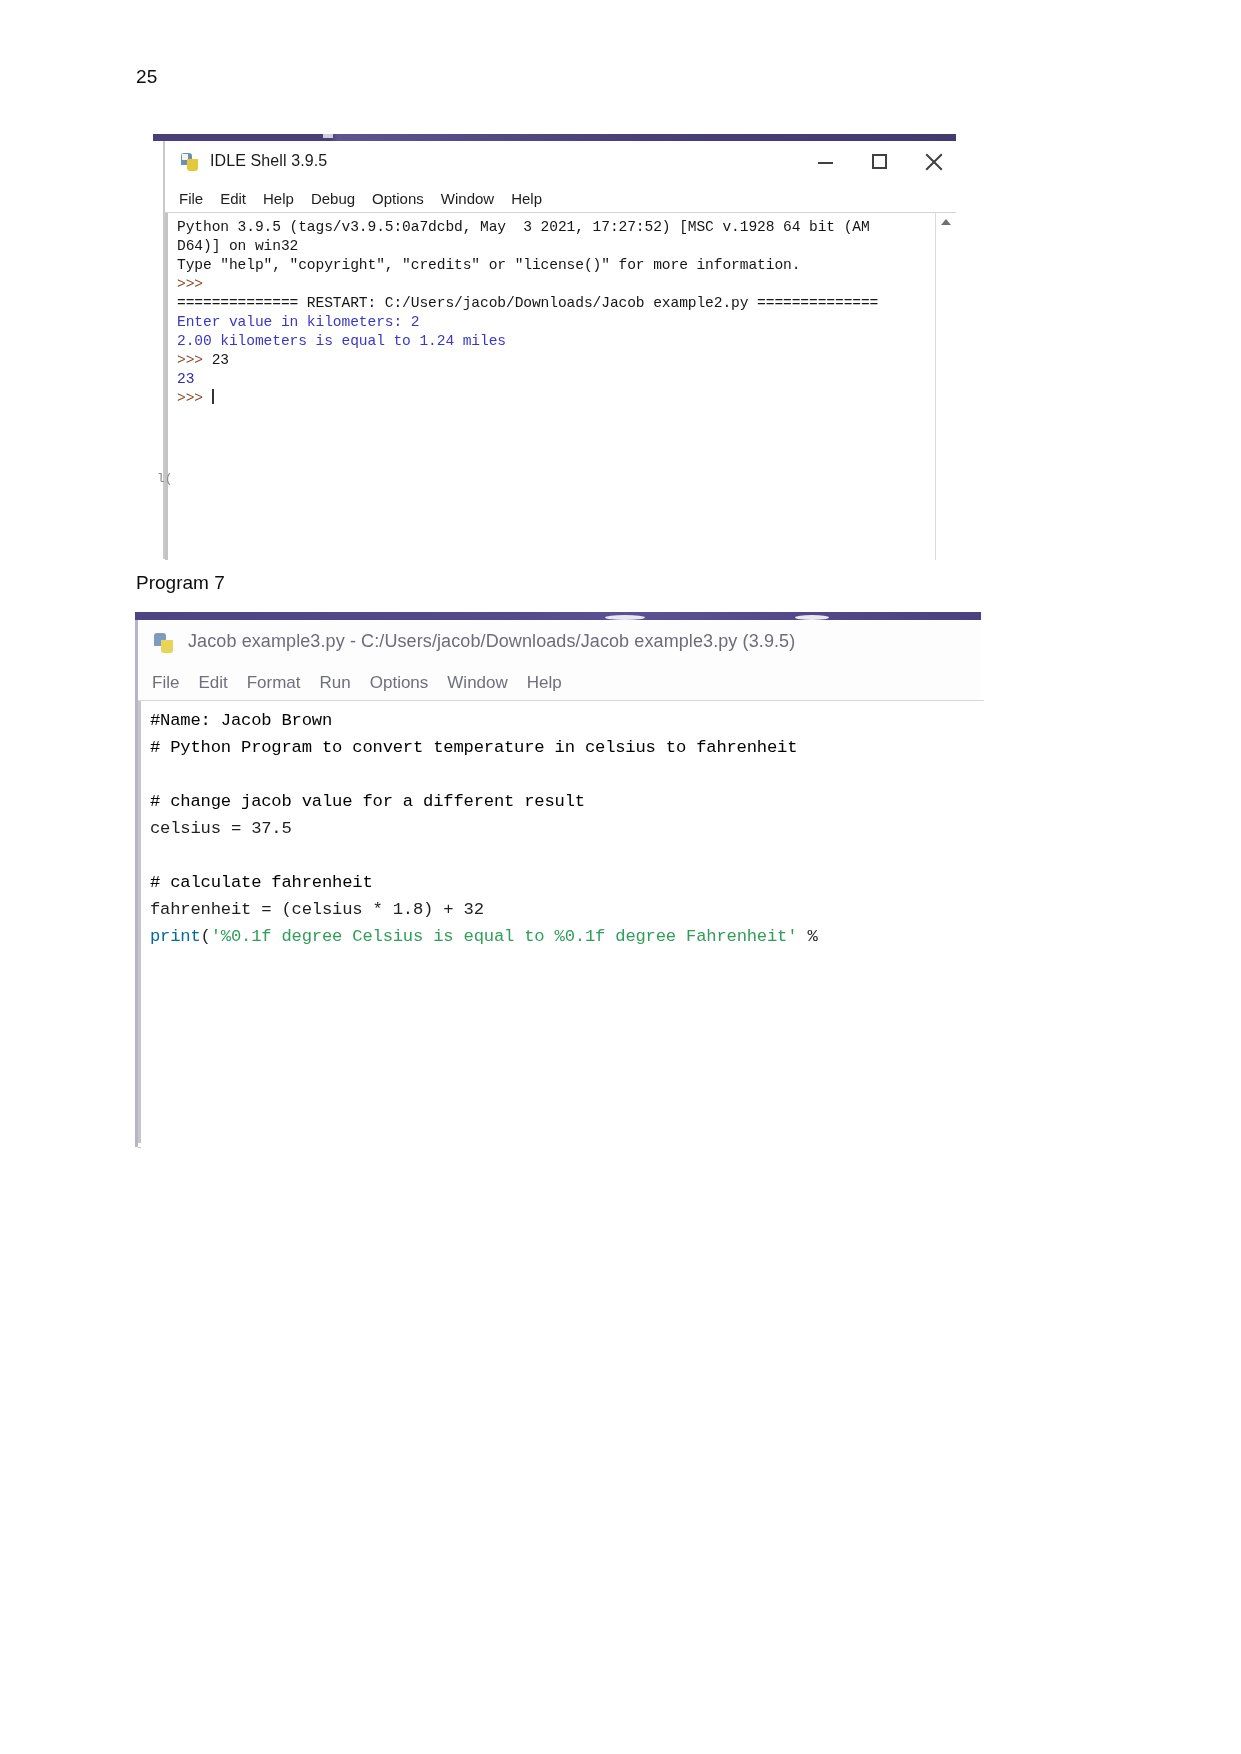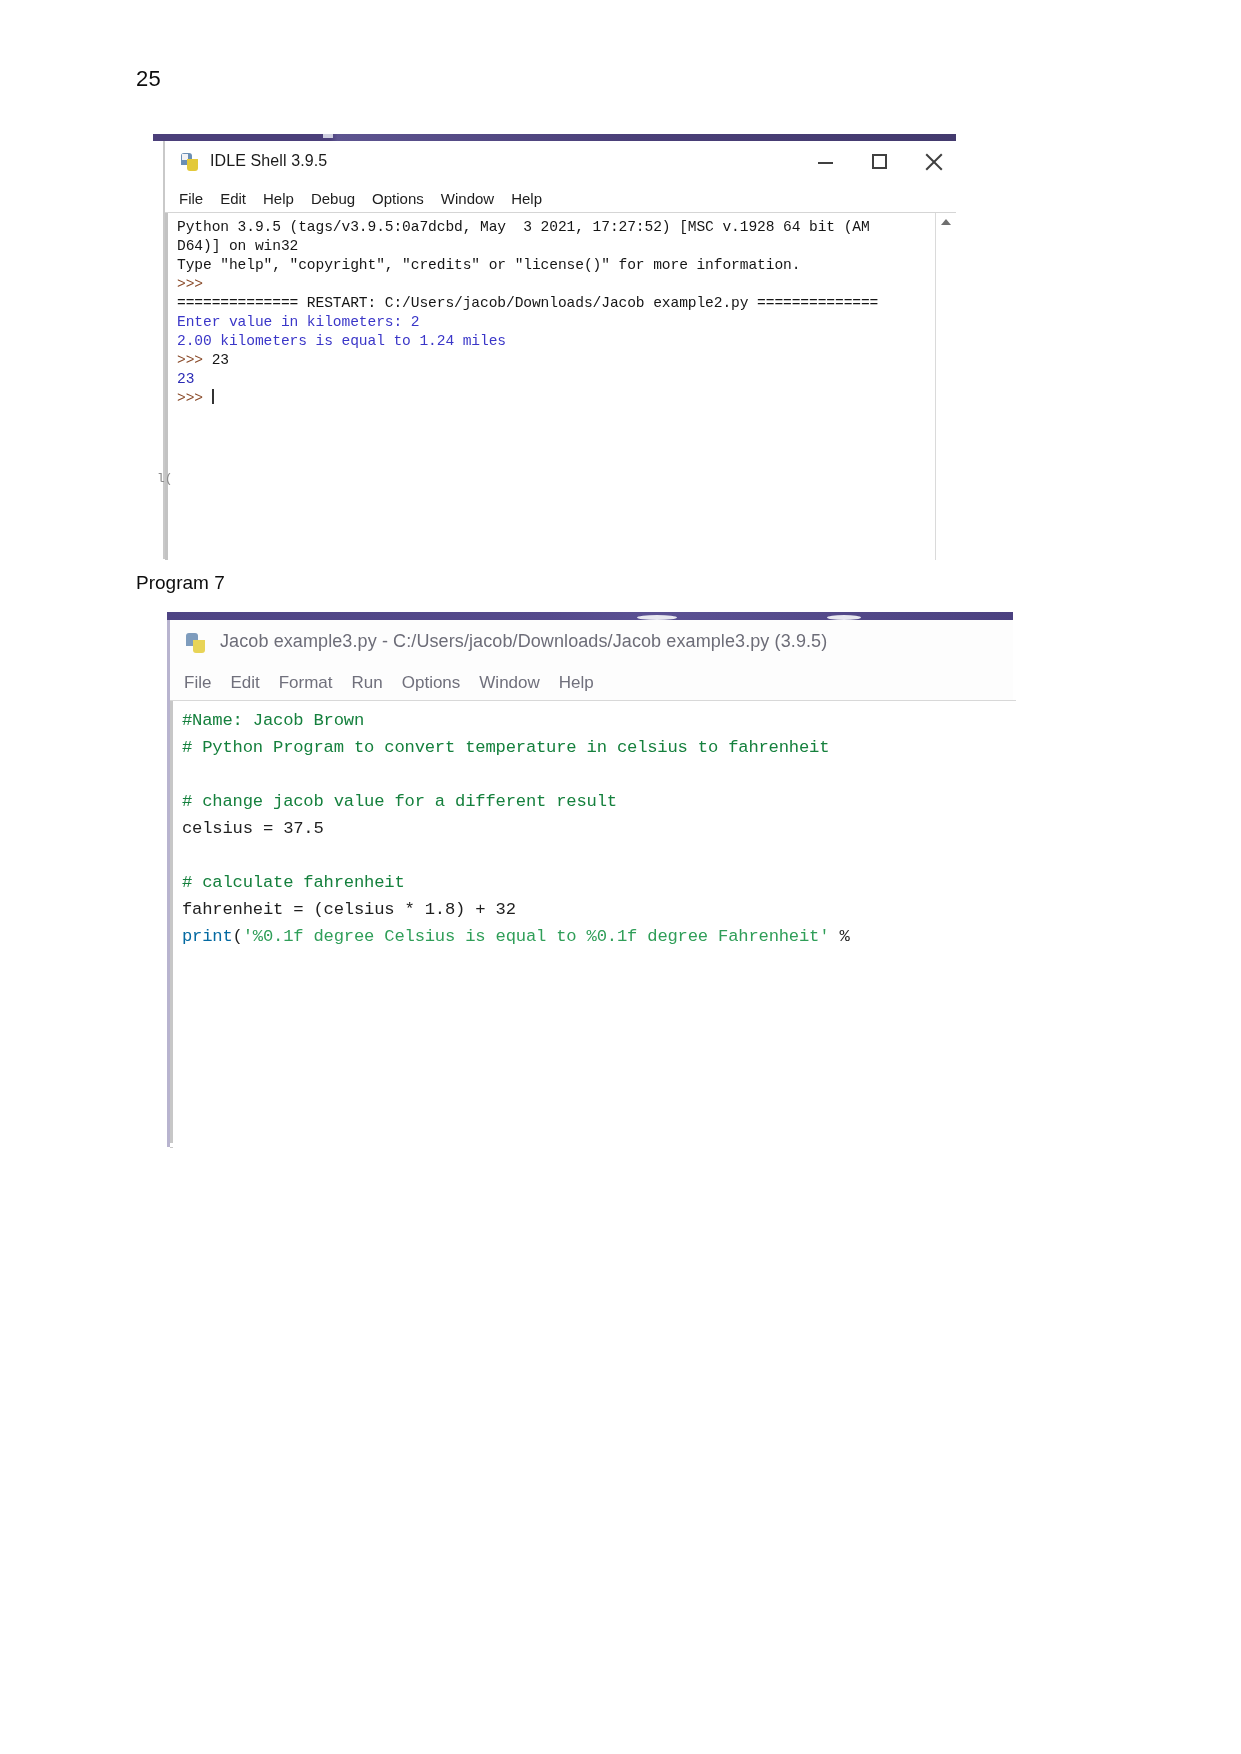--- a/index.html
+++ b/index.html
@@ -19,21 +19,21 @@
     position: absolute;
     inset: 0;
     background: #ffffff;
   }
 
   
   .page-number {
     position: absolute;
     left: 136px;
     top: 66px;
-    font-size: 22px;
+    font-size: 19px;
     color: #0d0d0d;
     letter-spacing: 0.2px;
   }
 
   
   .shot {
     position: absolute;
     background: #ffffff;
   }
 
@@ -231,21 +231,20 @@
     font-size: 19px;
     color: #0d0d0d;
   }
 
   
   #editor-shot {
     left: 135px;
     top: 612px;
     width: 846px;
     height: 535px;
-    margin-left: 32px;
   }
   .ed-topstrip {
     position: absolute;
     left: 0; top: 0;
     width: 846px; height: 8px;
     background: linear-gradient(to right, #4e4484 0%, #554a8c 45%, #5b5193 58%, #4b4180 100%);
   }
   .ed-topstrip .notch {
     position: absolute;
     top: 3px;
@@ -328,21 +327,21 @@
     left: 12px;
     top: 6px;
     right: 4px;
     font-family: "Liberation Mono", monospace;
     font-size: 17.2px;
     line-height: 27px;
     white-space: pre;
     color: #1f1f1f;
     letter-spacing: -0.2px;
   }
-  .k-comment { color: #15803d; }
+  .k-comment { color: #000000; }
   .k-builtin { color: #0369a1; }
   .k-string  { color: #2f9e58; }
   .k-plain   { color: #1f1f1f; }
   .ed-right-edge {
     position: absolute;
     right: 0; top: 8px;
     width: 5px; height: 527px;
     background: #ededf2;
   }
   .ed-bottom-edge {

